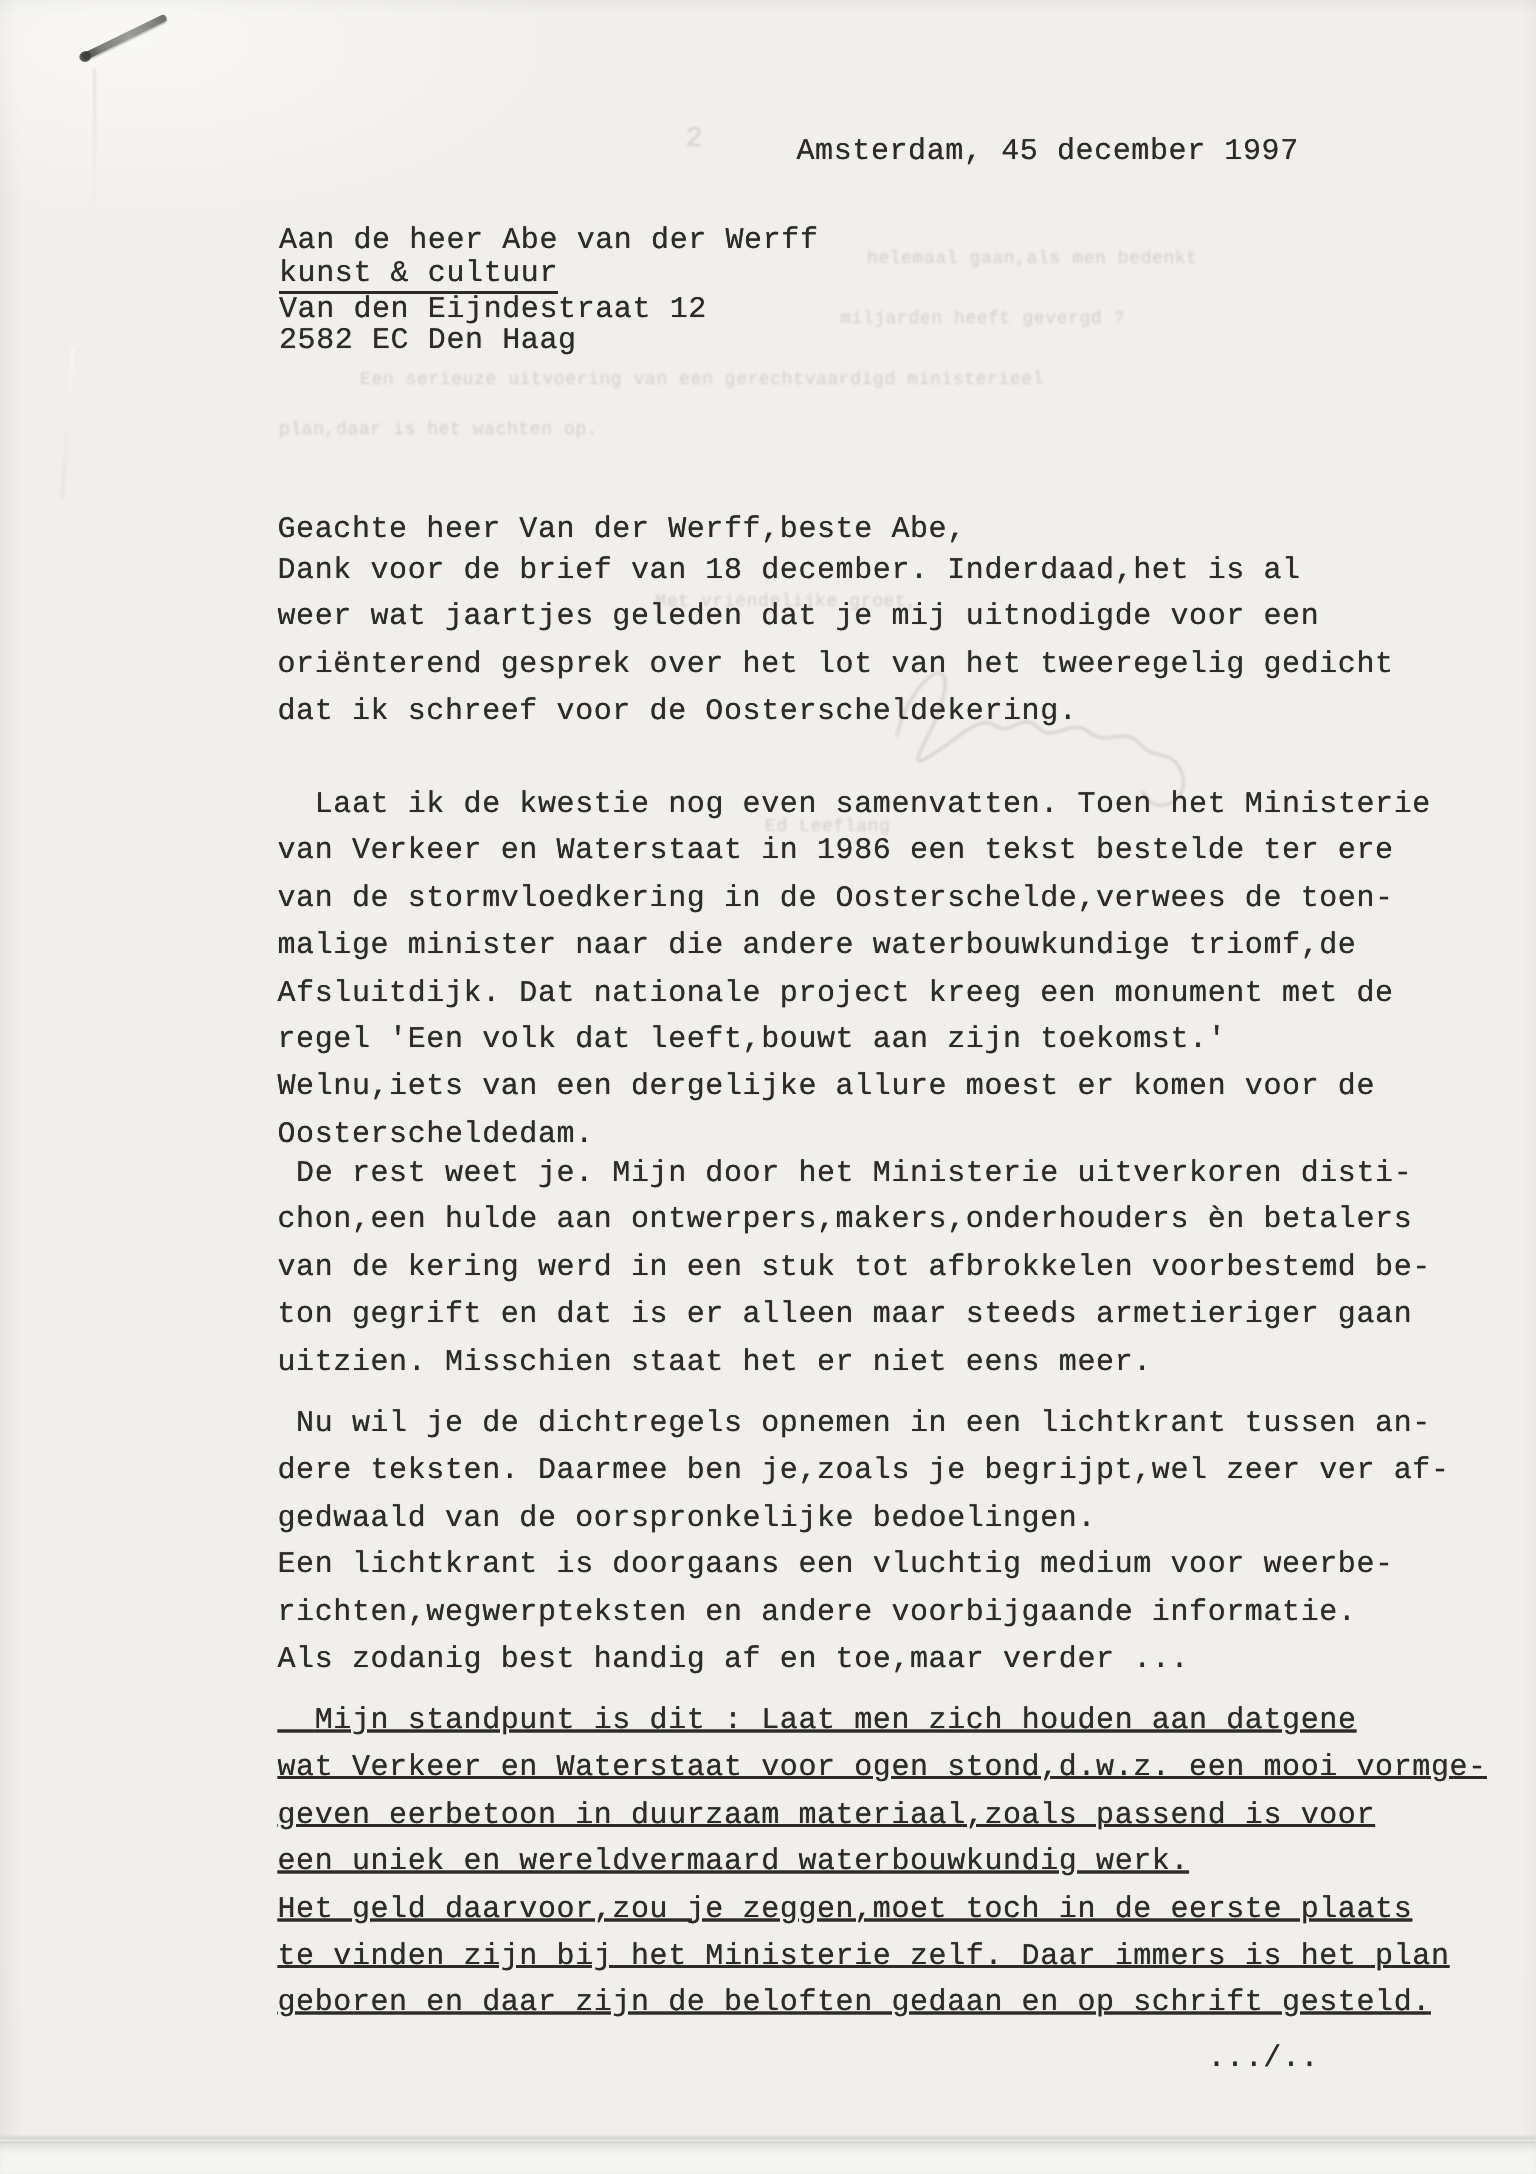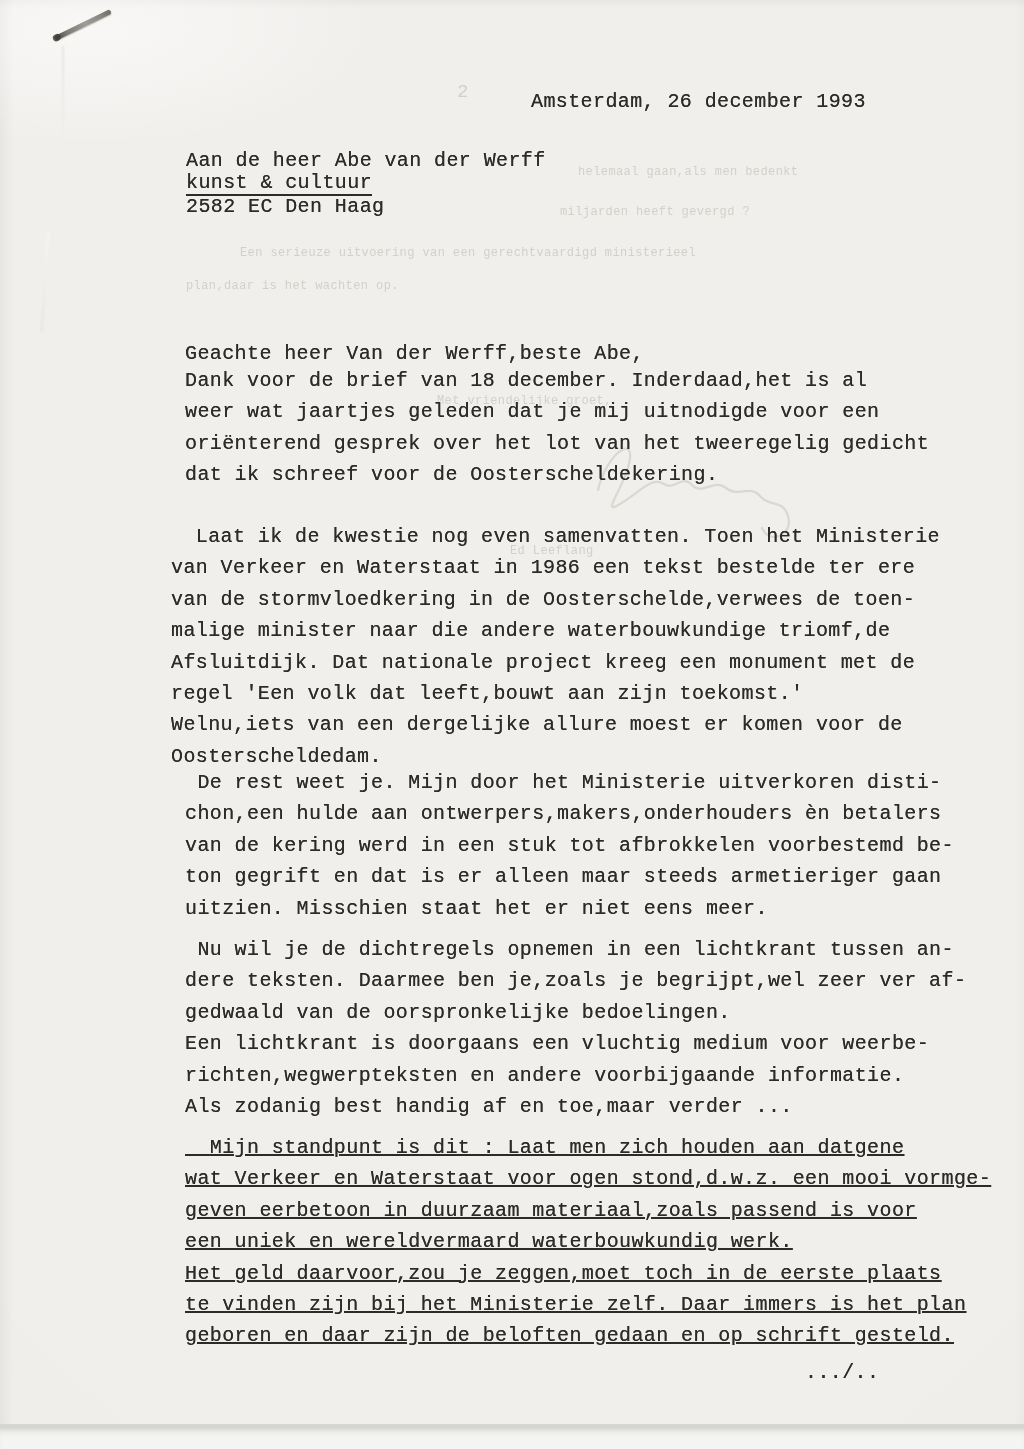--- a/index.html
+++ b/index.html
@@ -58,21 +58,21 @@
     color:#2c2b29;
     font-size:20px;
     letter-spacing:.4px;
     white-space:pre-wrap;
     text-shadow:0 0 .45px rgba(44,43,41,.85);
   }
   .para{line-height:31.4px;}
   .date-line{top:89px;left:531px;line-height:26px;}
   .salutation{top:302px;left:185px;line-height:31.4px;margin-top:36px;}
   .p0{top:365px;left:185px;}
-  .p1{top:521px;left:171px;}
+  .p1{top:521px;left:185px;}
   .p2{top:767px;left:185px;}
   .p3{top:934px;left:185px;}
   .p4{top:1132px;left:185px;text-decoration:underline;}
   .continuation{top:1360px;left:805px;line-height:26px;}
   
   .address{position:absolute;top:150px;left:186px;}
   .addr-line{line-height:21.8px;height:21.8px;width:max-content;}
   .addr-underlined{border-bottom:2px solid #2c2b29;text-align:center;}
   
   .ghost{
@@ -106,25 +106,26 @@
   <div class="ghost g4">Met vriendelijke groet,</div>
   <div class="ghost g5">Ed Leeflang</div>
   <svg class="g-signature" width="240" height="125" viewBox="0 0 240 125">
     <path d="M28,62 C36,28 62,8 60,30 C58,55 28,90 50,76 C70,64 82,48 94,56 C104,63 112,46 122,57 C132,68 144,50 156,60 C168,70 180,56 190,68 C200,80 212,70 218,88 C224,106 200,118 192,100" fill="none" stroke="#d7d4cf" stroke-width="2.3" stroke-linecap="round"></path>
   </svg>
 
   <div class="staple"></div>
   <div class="crease-1"></div>
   <div class="crease-2"></div>
 
-  <div class="tw date-line">Amsterdam, 26 december 1993</div>
+  <div class="tw date-line">Amsterdam, 45 december 1997</div>
 
   <div class="address">
     <div class="tw addr-line" style="position:static">Aan de heer Abe van der Werff</div>
     <div class="tw addr-line addr-underlined" style="position:static">kunst &amp; cultuur</div>
+    <div class="tw addr-line" style="position:static">Van den Eijndestraat 12</div>
     <div class="tw addr-line" style="position:static">2582 EC Den Haag</div>
   </div>
 
   <div class="tw salutation">Geachte heer Van der Werff,beste Abe,</div>
 
   <div class="tw para p0">Dank voor de brief van 18 december. Inderdaad,het is al
 weer wat jaartjes geleden dat je mij uitnodigde voor een
 oriënterend gesprek over het lot van het tweeregelig gedicht
 dat ik schreef voor de Oosterscheldekering.</div>
   <div class="tw para p1">  Laat ik de kwestie nog even samenvatten. Toen het Ministerie

